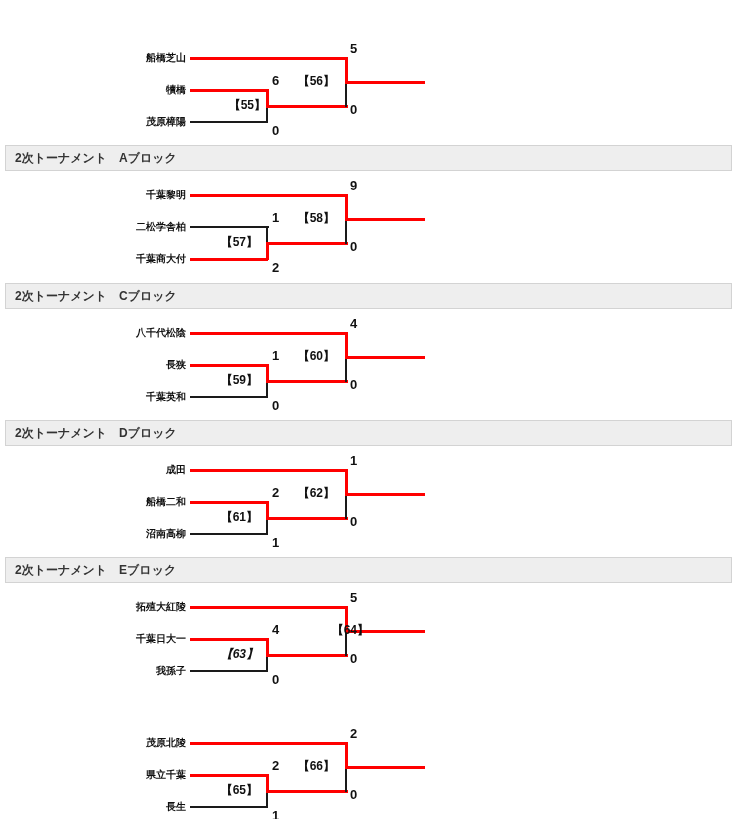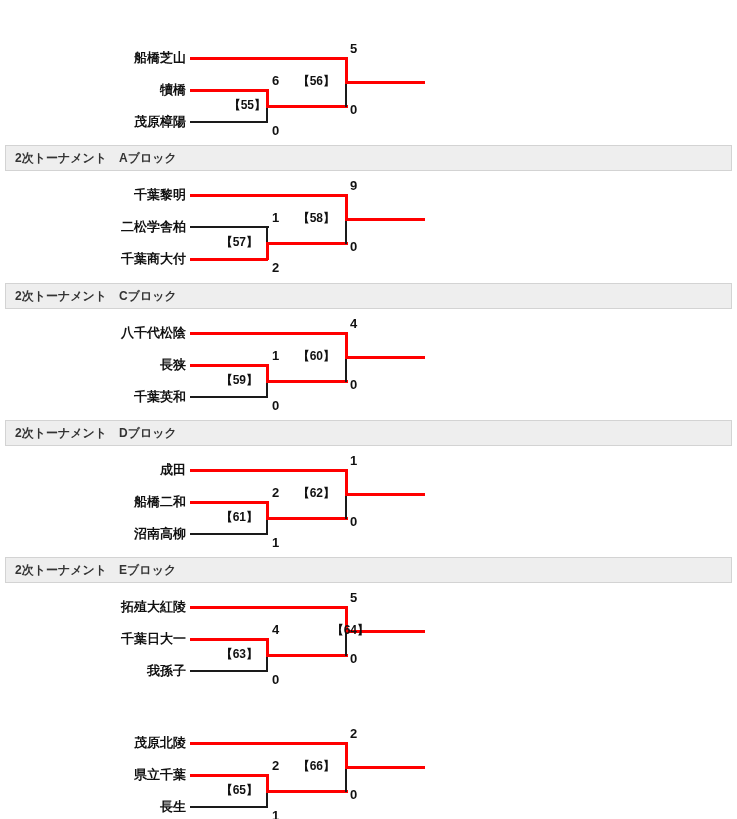--- a/index.html
+++ b/index.html
@@ -2,21 +2,21 @@
 <html><head>
 <meta charset="utf-8">
 <style>
   html,body{margin:0;padding:0;background:#fff;}
   #page{position:relative;width:737px;height:819px;background:#ffffff;overflow:hidden;
         font-family:"Liberation Sans","DejaVu Sans",sans-serif;}
   .bar{position:absolute;left:5px;width:727px;height:26px;box-sizing:border-box;
        border:1px solid #d3d3d3;background:#eeeeee;color:#333333;
        font-size:12px;font-weight:bold;line-height:24px;padding-left:9px;}
   .name{position:absolute;left:0;width:186px;height:17px;line-height:17px;text-align:right;
-        font-size:13px;font-weight:bold;color:#111111;white-space:nowrap;}
+        font-size:10px;font-weight:bold;color:#111111;white-space:nowrap;}
   .score{position:absolute;font-size:13px;font-weight:bold;color:#111111;line-height:13px;}
   .mlabel{position:absolute;left:0;text-align:right;font-size:12px;font-weight:bold;
           color:#111111;line-height:14px;white-space:nowrap;}
   .ln{position:absolute;font-size:0;line-height:0;}
 </style>
 </head>
 <body>
 
 <div id="page">
     <div class="name" style="top: 49px; left: 0px;">船橋芝山</div>
@@ -104,21 +104,21 @@
     <div class="ln" style="top: 638px; left: 266px; width: 3px; height: 19px; background: rgb(255, 0, 0);"></div>
     <div class="ln" style="top: 654px; left: 266px; width: 2px; height: 18px; background: rgb(26, 26, 26);"></div>
     <div class="ln" style="top: 654px; left: 266px; width: 82px; height: 3px; background: rgb(255, 0, 0);"></div>
     <div class="ln" style="top: 606px; left: 345px; width: 3px; height: 27px; background: rgb(255, 0, 0);"></div>
     <div class="ln" style="top: 630px; left: 345px; width: 2px; height: 26px; background: rgb(26, 26, 26);"></div>
     <div class="ln" style="top: 630px; left: 345px; width: 80px; height: 3px; background: rgb(255, 0, 0);"></div>
     <div class="score" style="top: 591px; left: 350px;">5</div>
     <div class="score" style="top: 652px; left: 350px;">0</div>
     <div class="score" style="top: 623px; left: 272px;">4</div>
     <div class="score" style="top: 673px; left: 272px;">0</div>
-    <div class="mlabel" style="top: 647px; left: 0px; width: 258px;">【63】</div>
+    <div class="mlabel" style="top: 647px; left: 0px; width: 258px; font-style: italic;">【63】</div>
     <div class="mlabel" style="top: 623px; left: 0px; width: 335px; padding-left: 34px;">【64】</div>
     <div class="name" style="top: 734px; left: 0px;">茂原北陵</div>
     <div class="name" style="top: 766px; left: 0px;">県立千葉</div>
     <div class="name" style="top: 798px; left: 0px;">長生</div>
     <div class="ln" style="top: 742px; left: 190px; width: 158px; height: 3px; background: rgb(255, 0, 0);"></div>
     <div class="ln" style="top: 774px; left: 190px; width: 79px; height: 3px; background: rgb(255, 0, 0);"></div>
     <div class="ln" style="top: 806px; left: 190px; width: 78px; height: 2px; background: rgb(26, 26, 26);"></div>
     <div class="ln" style="top: 774px; left: 266px; width: 3px; height: 19px; background: rgb(255, 0, 0);"></div>
     <div class="ln" style="top: 790px; left: 266px; width: 2px; height: 18px; background: rgb(26, 26, 26);"></div>
     <div class="ln" style="top: 790px; left: 266px; width: 82px; height: 3px; background: rgb(255, 0, 0);"></div>

